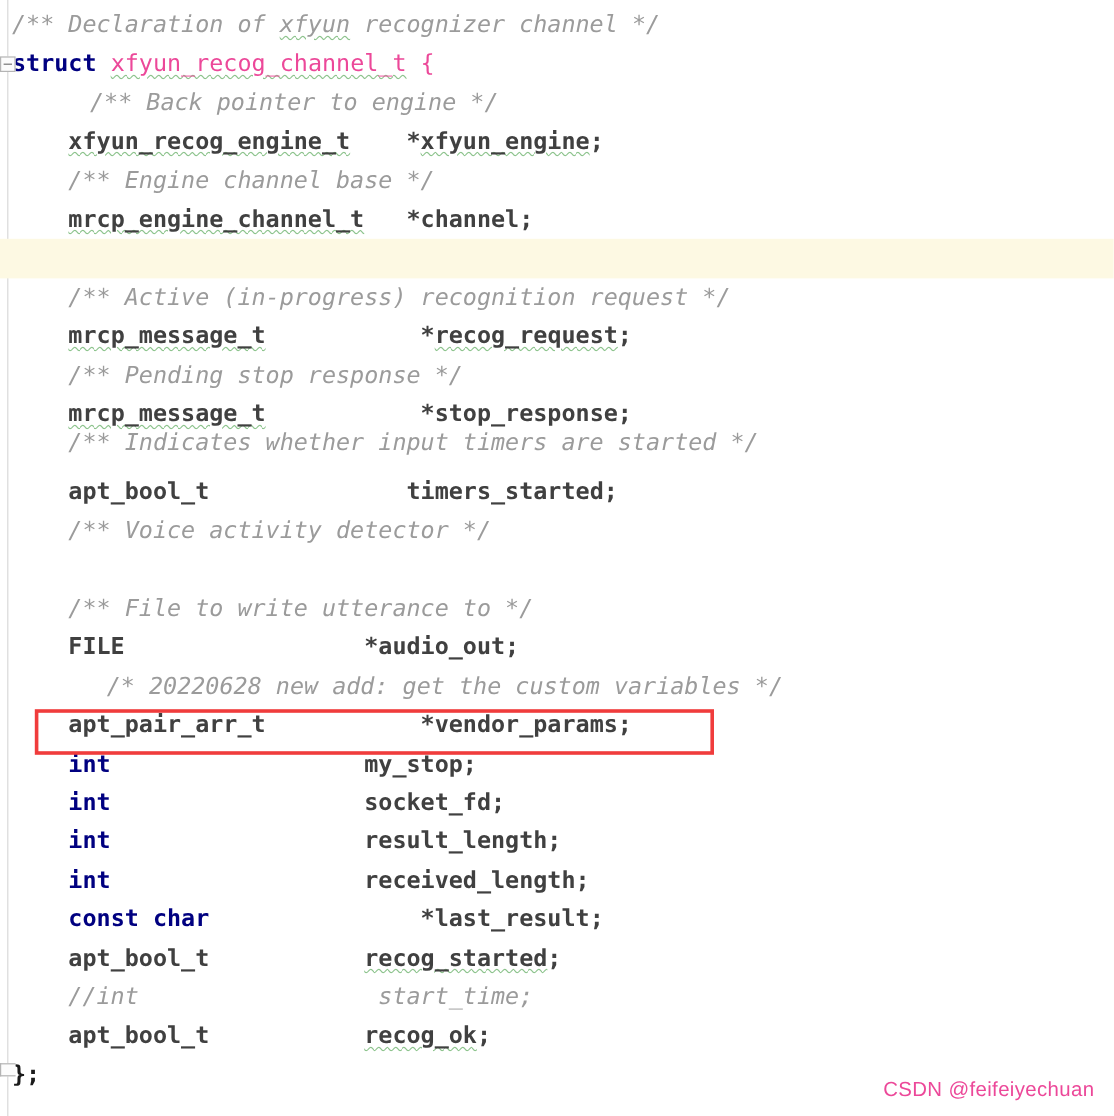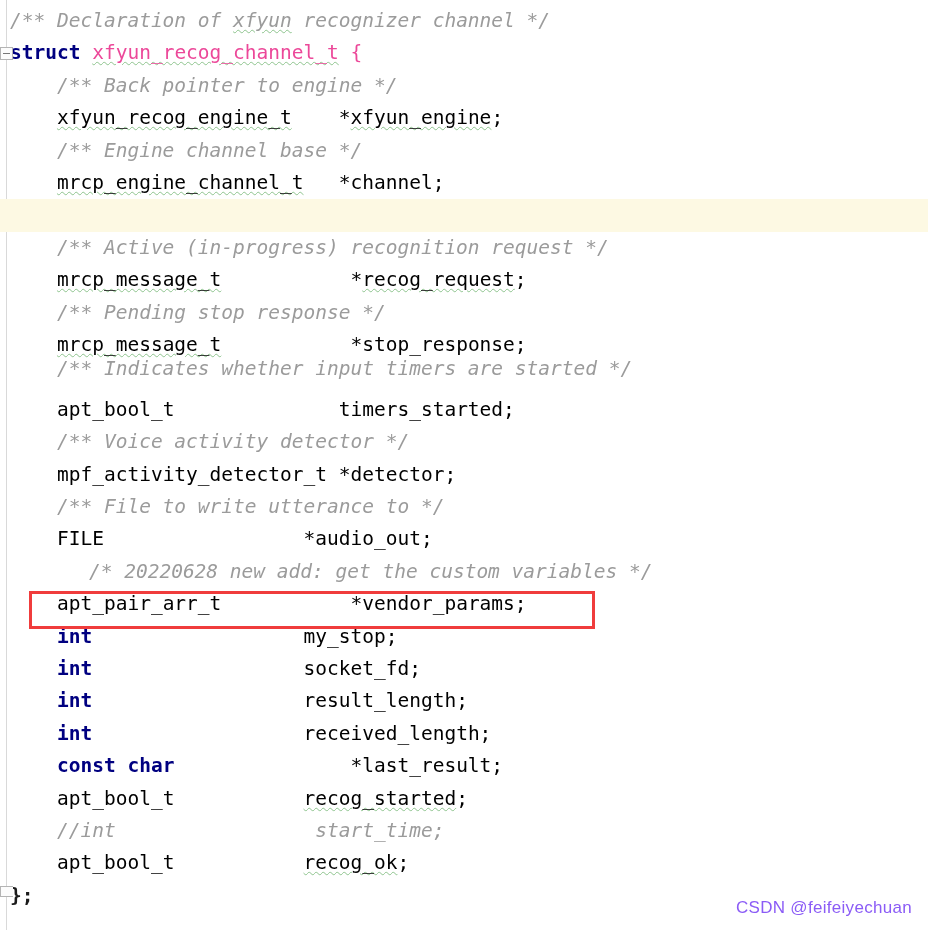--- a/index.html
+++ b/index.html
@@ -63,22 +63,22 @@
   .line.hl {
     background: #fdf9e3;
   }
 
   
   .kw {
     color: #000080;
     font-weight: bold;
   }
   .type {
-    color: #000000;
-    font-weight: normal;
+    color: #404040;
+    font-weight: bold;
   }
   .plain {
     color: #ec4899;
   }
   .cmt {
     color: #9b9b9b;
     font-style: italic;
   }
   .punct {
     color: #1b1b1b;
@@ -132,48 +132,48 @@
     background: transparent;
   }
 
   
   #watermark {
     position: absolute;
     right: 16px;
     bottom: 12px;
     font-family: "Liberation Sans", sans-serif;
     font-size: 17px;
-    color: #8b5cf6;
+    color: #ec4899;
     letter-spacing: 0.3px;
     white-space: nowrap;
   }
 </style>
 </head>
 <body>
 
 <div id="editor">
 
   <div class="gutter-rail"></div>
 
   <div id="code">
       <div class="line" style="top: 5px; position: absolute; left: 0px; right: 0px;"><span class="txt" style="left: 10px;"><span class="cmt">/** Declaration of </span><span class="cmt sq">xfyun</span><span class="cmt"> recognizer channel */</span></span></div>
       <div class="line" style="top: 37.4px; position: absolute; left: 0px; right: 0px;"><span class="txt" style="left: 10px;"><span class="kw">struct</span><span class="plain"> </span><span class="plain sq">xfyun_recog_channel_t</span><span class="plain"> {</span></span><span class="fold" style="left: 0px; top: 10px;"></span></div>
-      <div class="line" style="top: 69.8px; position: absolute; left: 0px; right: 0px; padding-left: 29px;"><span class="txt" style="left: 10px;"><span class="cmt">    /** Back pointer to engine */</span></span></div>
+      <div class="line" style="top: 69.8px; position: absolute; left: 18px; right: 0px; padding-left: 29px;"><span class="txt" style="left: 10px;"><span class="cmt">    /** Back pointer to engine */</span></span></div>
       <div class="line" style="top: 102.2px; position: absolute; left: 0px; right: 0px;"><span class="txt" style="left: 10px;"><span class="plain">    </span><span class="type sq">xfyun_recog_engine_t</span><span class="type">    *</span><span class="type sq">xfyun_engine</span><span class="type">;</span></span></div>
       <div class="line" style="top: 134.6px; position: absolute; left: 0px; right: 0px;"><span class="txt" style="left: 10px;"><span class="cmt">    /** Engine channel base */</span></span></div>
       <div class="line" style="top: 167px; position: absolute; left: 0px; right: 0px;"><span class="txt" style="left: 10px;"><span class="plain">    </span><span class="type sq">mrcp_engine_channel_t</span><span class="type">   *channel;</span></span></div>
       <div class="line hl" style="top: 199.4px; position: absolute; left: 0px; right: 0px;"><span class="txt" style="left: 10px;"><span class="plain"></span></span></div>
       <div class="line" style="top: 231.8px; position: absolute; left: 0px; right: 0px;"><span class="txt" style="left: 10px;"><span class="cmt">    /** Active (in-progress) recognition request */</span></span></div>
       <div class="line" style="top: 264.2px; position: absolute; left: 0px; right: 0px;"><span class="txt" style="left: 10px;"><span class="plain">    </span><span class="type sq">mrcp_message_t</span><span class="type">           *</span><span class="type sq">recog_request</span><span class="type">;</span></span></div>
       <div class="line" style="top: 296.6px; position: absolute; left: 0px; right: 0px;"><span class="txt" style="left: 10px;"><span class="cmt">    /** Pending stop response */</span></span></div>
       <div class="line" style="top: 329px; position: absolute; left: 0px; right: 0px;"><span class="txt" style="left: 10px;"><span class="plain">    </span><span class="type sq">mrcp_message_t</span><span class="type">           *stop_response;</span></span></div>
       <div class="line" style="top: 353px; position: absolute; left: 0px; right: 0px;"><span class="txt" style="left: 10px;"><span class="cmt">    /** Indicates whether input timers are started */</span></span></div>
       <div class="line" style="top: 393.8px; position: absolute; left: 0px; right: 0px;"><span class="txt" style="left: 10px;"><span class="plain">    </span><span class="type">apt_bool_t</span><span class="type">              timers_started;</span></span></div>
       <div class="line" style="top: 426.2px; position: absolute; left: 0px; right: 0px;"><span class="txt" style="left: 10px;"><span class="cmt">    /** Voice activity detector */</span></span></div>
-      <div class="line" style="top: 458.6px; position: absolute; left: 0px; right: 0px;"><span class="txt" style="left: 10px;"><span class="plain">    </span><span class="type">mpf_activity_detector_t *detector;</span></span></div>
+      <div class="line" style="top: 458.6px; position: absolute; left: 0px; right: 0px;"><span class="txt" style="left: 10px;"><span class="plain">    </span></span></div>
       <div class="line" style="top: 491px; position: absolute; left: 0px; right: 0px;"><span class="txt" style="left: 10px;"><span class="cmt">    /** File to write utterance to */</span></span></div>
       <div class="line" style="top: 523.4px; position: absolute; left: 0px; right: 0px;"><span class="txt" style="left: 10px;"><span class="type">    FILE                 *audio_out;</span></span></div>
       <div class="line" style="top: 555.8px; position: absolute; left: 0px; right: 0px; margin-left: 32px;"><span class="txt" style="left: 10px;"><span class="cmt">    /* 20220628 new add: get the custom variables */</span></span></div>
       <div class="line" style="top: 588.2px; position: absolute; left: 0px; right: 0px;"><span class="txt" style="left: 10px;"><span class="plain">    </span><span class="type">apt_pair_arr_t</span><span class="type">           *vendor_params;</span></span></div>
       <div class="line" style="top: 620.6px; position: absolute; left: 0px; right: 0px;"><span class="txt" style="left: 10px;"><span class="plain">    </span><span class="kw">int</span><span class="type">                  my_stop;</span></span></div>
       <div class="line" style="top: 653px; position: absolute; left: 0px; right: 0px;"><span class="txt" style="left: 10px;"><span class="plain">    </span><span class="kw">int</span><span class="type">                  socket_fd;</span></span></div>
       <div class="line" style="top: 685.4px; position: absolute; left: 0px; right: 0px;"><span class="txt" style="left: 10px;"><span class="plain">    </span><span class="kw">int</span><span class="type">                  result_length;</span></span></div>
       <div class="line" style="top: 717.8px; position: absolute; left: 0px; right: 0px;"><span class="txt" style="left: 10px;"><span class="plain">    </span><span class="kw">int</span><span class="type">                  received_length;</span></span></div>
       <div class="line" style="top: 750.2px; position: absolute; left: 0px; right: 0px;"><span class="txt" style="left: 10px;"><span class="plain">    </span><span class="kw">const char</span><span class="type">               *last_result;</span></span></div>
       <div class="line" style="top: 782.6px; position: absolute; left: 0px; right: 0px;"><span class="txt" style="left: 10px;"><span class="plain">    </span><span class="type">apt_bool_t</span><span class="type">           </span><span class="type sq">recog_started</span><span class="type">;</span></span></div>

